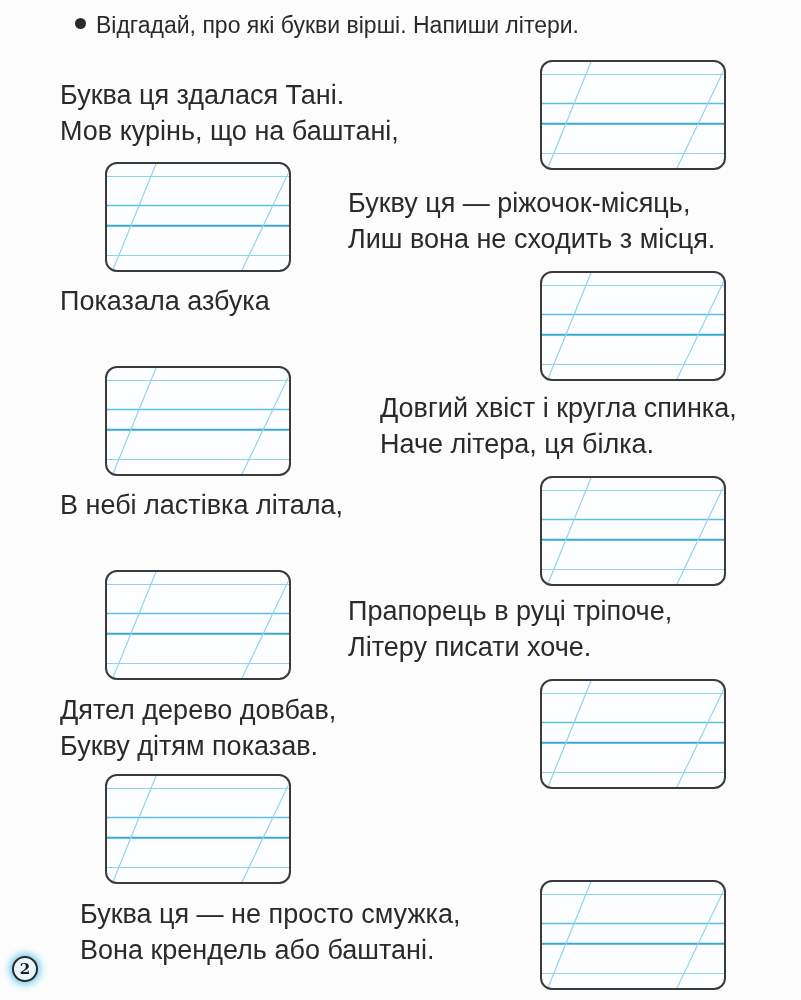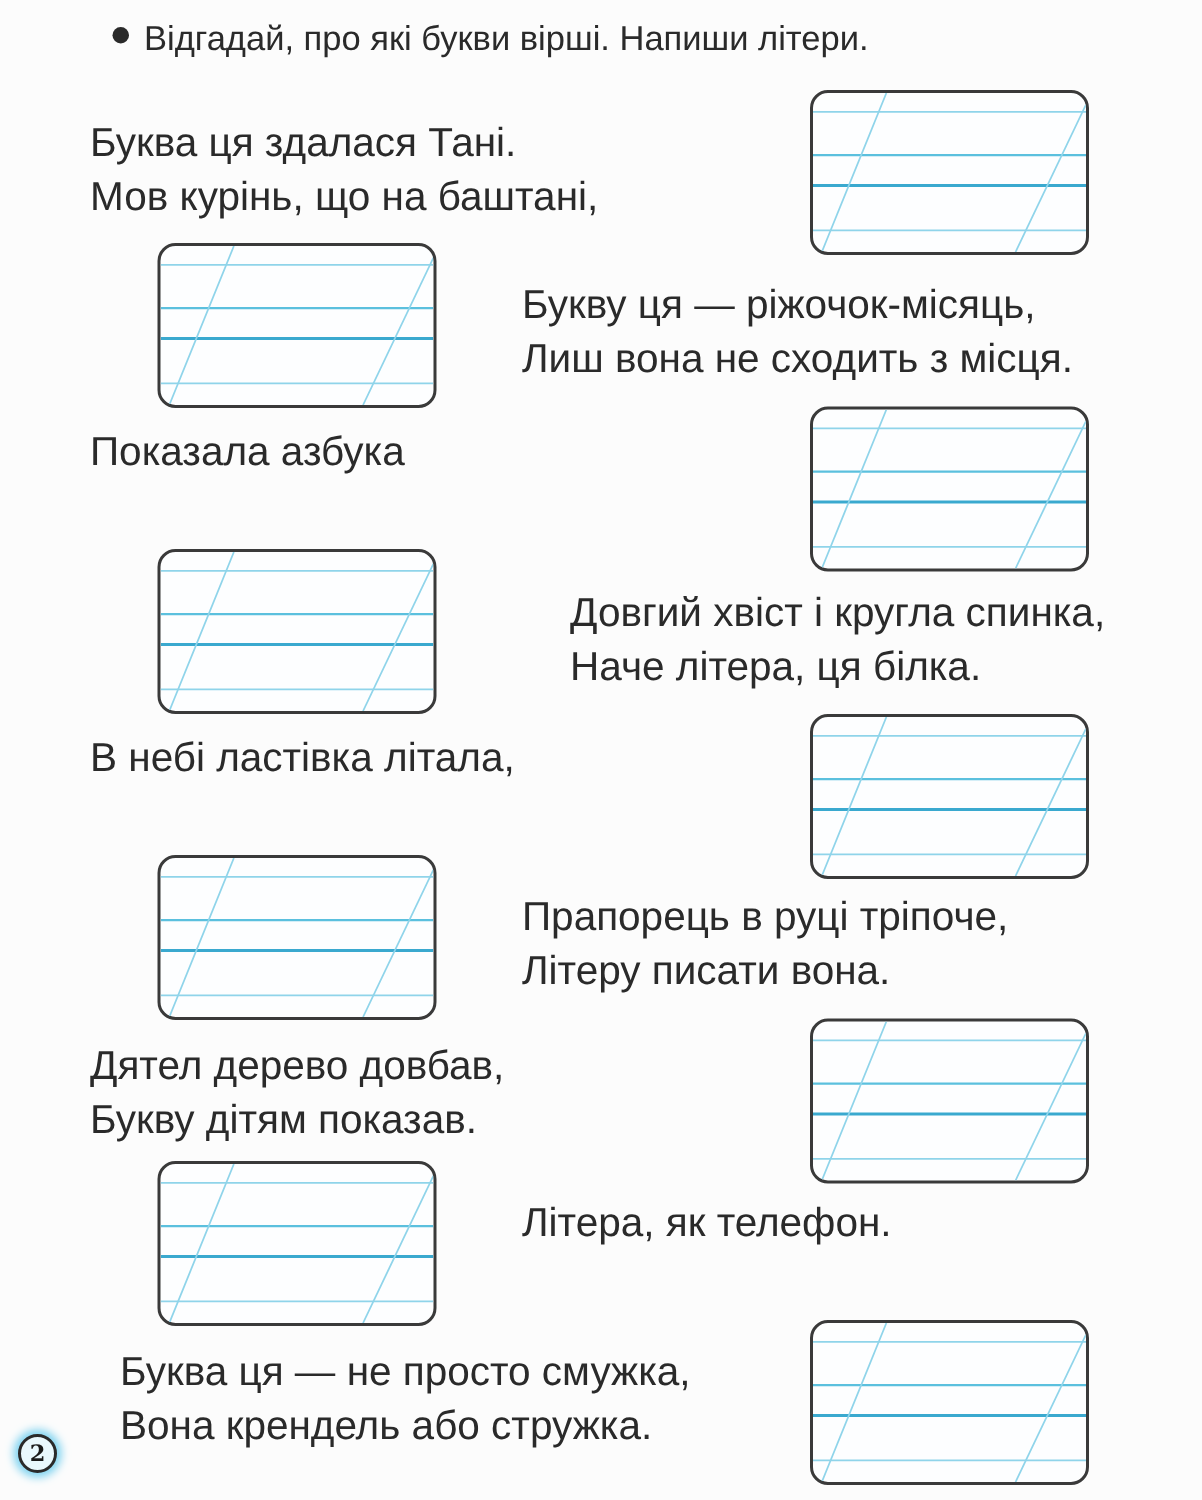--- a/index.html
+++ b/index.html
@@ -161,21 +161,21 @@
     <line x1="0" y1="13" x2="186" y2="13" stroke="#8fd4ea" stroke-width="1.2"></line>
     <line x1="0" y1="43" x2="186" y2="43" stroke="#5bc0de" stroke-width="1.6"></line>
     <line x1="0" y1="64" x2="186" y2="64" stroke="#3aa9cf" stroke-width="2"></line>
     <line x1="0" y1="95" x2="186" y2="95" stroke="#8fd4ea" stroke-width="1.2"></line>
     <line x1="50" y1="0" x2="6" y2="110" stroke="#8fd4ea" stroke-width="1.2"></line>
     <line x1="186" y1="8" x2="138" y2="110" stroke="#8fd4ea" stroke-width="1.2"></line>
   </svg>
 </div>
 <div class="poem" style="left:348px; top:593px;">
   <div>Прапорець в руці тріпоче,</div>
-  <div>Літеру писати вона.</div>
+  <div>Літеру писати хоче.</div>
 </div>
 
 <div class="poem" style="left:60px; top:692px;">
   <div>Дятел дерево довбав,</div>
   <div>Букву дітям показав.</div>
 </div>
 <div class="box" style="left:540px; top:679px;">
   <svg viewBox="0 0 186 110" preserveAspectRatio="none">
     <line x1="0" y1="13" x2="186" y2="13" stroke="#8fd4ea" stroke-width="1.2"></line>
     <line x1="0" y1="43" x2="186" y2="43" stroke="#5bc0de" stroke-width="1.6"></line>
@@ -190,26 +190,25 @@
   <svg viewBox="0 0 186 110" preserveAspectRatio="none">
     <line x1="0" y1="13" x2="186" y2="13" stroke="#8fd4ea" stroke-width="1.2"></line>
     <line x1="0" y1="43" x2="186" y2="43" stroke="#5bc0de" stroke-width="1.6"></line>
     <line x1="0" y1="64" x2="186" y2="64" stroke="#3aa9cf" stroke-width="2"></line>
     <line x1="0" y1="95" x2="186" y2="95" stroke="#8fd4ea" stroke-width="1.2"></line>
     <line x1="50" y1="0" x2="6" y2="110" stroke="#8fd4ea" stroke-width="1.2"></line>
     <line x1="186" y1="8" x2="138" y2="110" stroke="#8fd4ea" stroke-width="1.2"></line>
   </svg>
 </div>
 <div class="poem" style="left:348px; top:797px;">
-  <div>Літера, як телефон.</div>
 </div>
 
 <div class="poem" style="left:60px; top:896px;margin-left:20px;">
   <div>Буква ця — не просто смужка,</div>
-  <div>Вона крендель або стружка.</div>
+  <div>Вона крендель або баштані.</div>
 </div>
 <div class="box" style="left:540px; top:880px;">
   <svg viewBox="0 0 186 110" preserveAspectRatio="none">
     <line x1="0" y1="13" x2="186" y2="13" stroke="#8fd4ea" stroke-width="1.2"></line>
     <line x1="0" y1="43" x2="186" y2="43" stroke="#5bc0de" stroke-width="1.6"></line>
     <line x1="0" y1="64" x2="186" y2="64" stroke="#3aa9cf" stroke-width="2"></line>
     <line x1="0" y1="95" x2="186" y2="95" stroke="#8fd4ea" stroke-width="1.2"></line>
     <line x1="50" y1="0" x2="6" y2="110" stroke="#8fd4ea" stroke-width="1.2"></line>
     <line x1="186" y1="8" x2="138" y2="110" stroke="#8fd4ea" stroke-width="1.2"></line>
   </svg>

